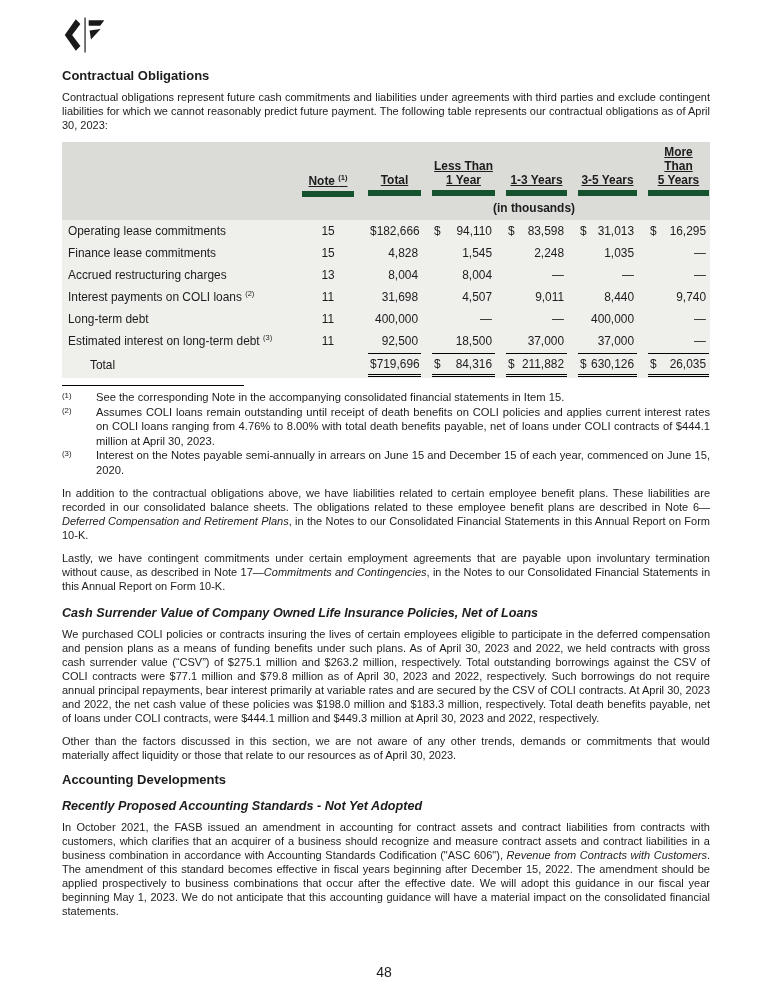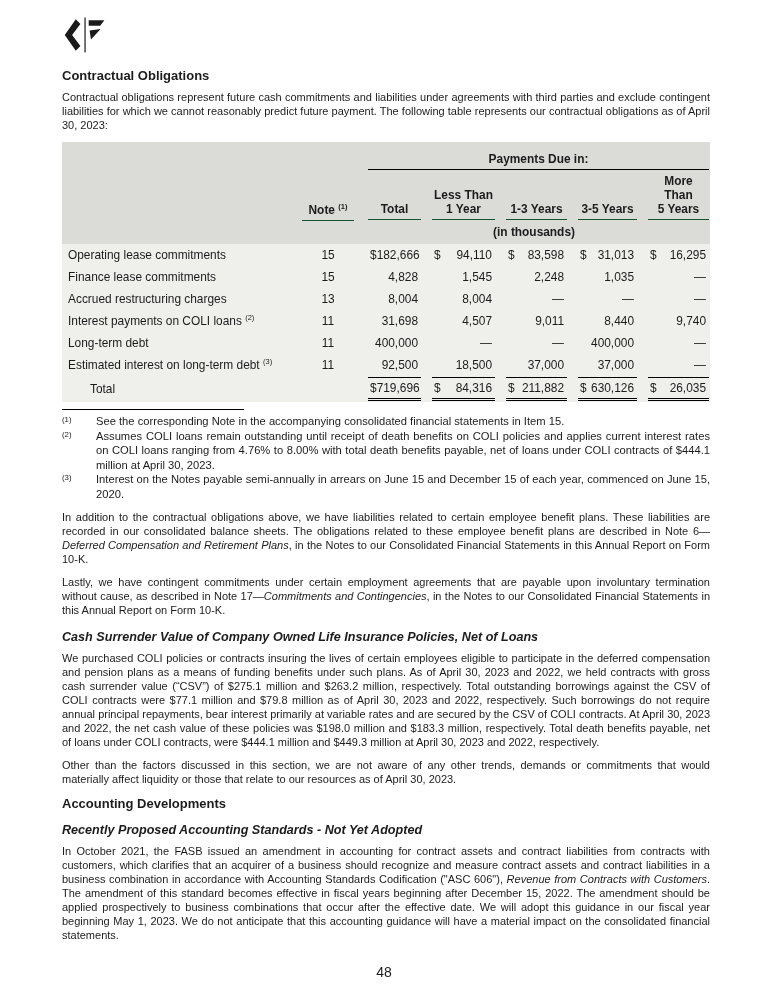--- a/index.html
+++ b/index.html
@@ -17,21 +17,21 @@
 
   
   table.fin{border-collapse:separate;border-spacing:0;width:648px;font-size:11.9px;margin:5px 0 7px 0;table-layout:fixed;}
   table.fin th{font-weight:bold;}
   .thead th,.thead td{background:#dbdbd8;vertical-align:bottom;}
   tbody.tb td{background:#efefec;}
   .group-h{text-align:center;border-bottom:1px solid #000;padding:2px 0 3px 0;}
   th.gpad{padding-left:10px;padding-top:8px;}
   th.colh{padding-left:10px;}
   th.noteh{padding:0 4px;}
-  .colrule{border-bottom:1px solid #14532d;padding:2px 2px 3px 2px;white-space:pre-line;line-height:1.18;}
+  .colrule{border-bottom:6px solid #14532d;padding:2px 2px 3px 2px;white-space:pre-line;line-height:1.18;text-decoration:underline;}
   .num-h{text-align:center;}
   .units{text-align:center;background:#dbdbd8;padding:4px 0 5px 0;font-weight:bold;}
   td.lbl{padding:3px 0 3px 6px;text-align:left;white-space:nowrap;}
   td.note{text-align:center;padding:3px 0;}
   td.num{padding-left:10px;}
   .cell{display:flex;justify-content:space-between;align-items:baseline;padding:3px 3px 3px 2px;}
   .cell .val{text-align:center;}
   .rule-top{border-top:1px solid #000;}
   .rule-dbl{border-bottom:3px double #000;}
   td.total-lbl{padding-left:28px;}
@@ -68,27 +68,20 @@
     <colgroup>
       <col style="width:236px">
         <col style="width:60px">
         <col style="width:64px">
         <col style="width:74px">
         <col style="width:72px">
         <col style="width:70px">
         <col style="width:72px">
     </colgroup>
     <thead class="thead">
-      <tr>
-        <td></td>
-          <td></td>
-        <th colspan="5" class="gpad">
-            <div class="group-h">Payments Due in:</div>
-          </th>
-      </tr>
       <tr>
         <td></td>
         <th class="noteh">
             <div class="colrule num-h"><span>Note</span> <sup class="tbl">(1)</sup></div>
           </th>
         <th class="colh">
             <div class="colrule num-h">Total</div>
           </th>
         <th class="colh">
             <div class="colrule num-h">Less Than

